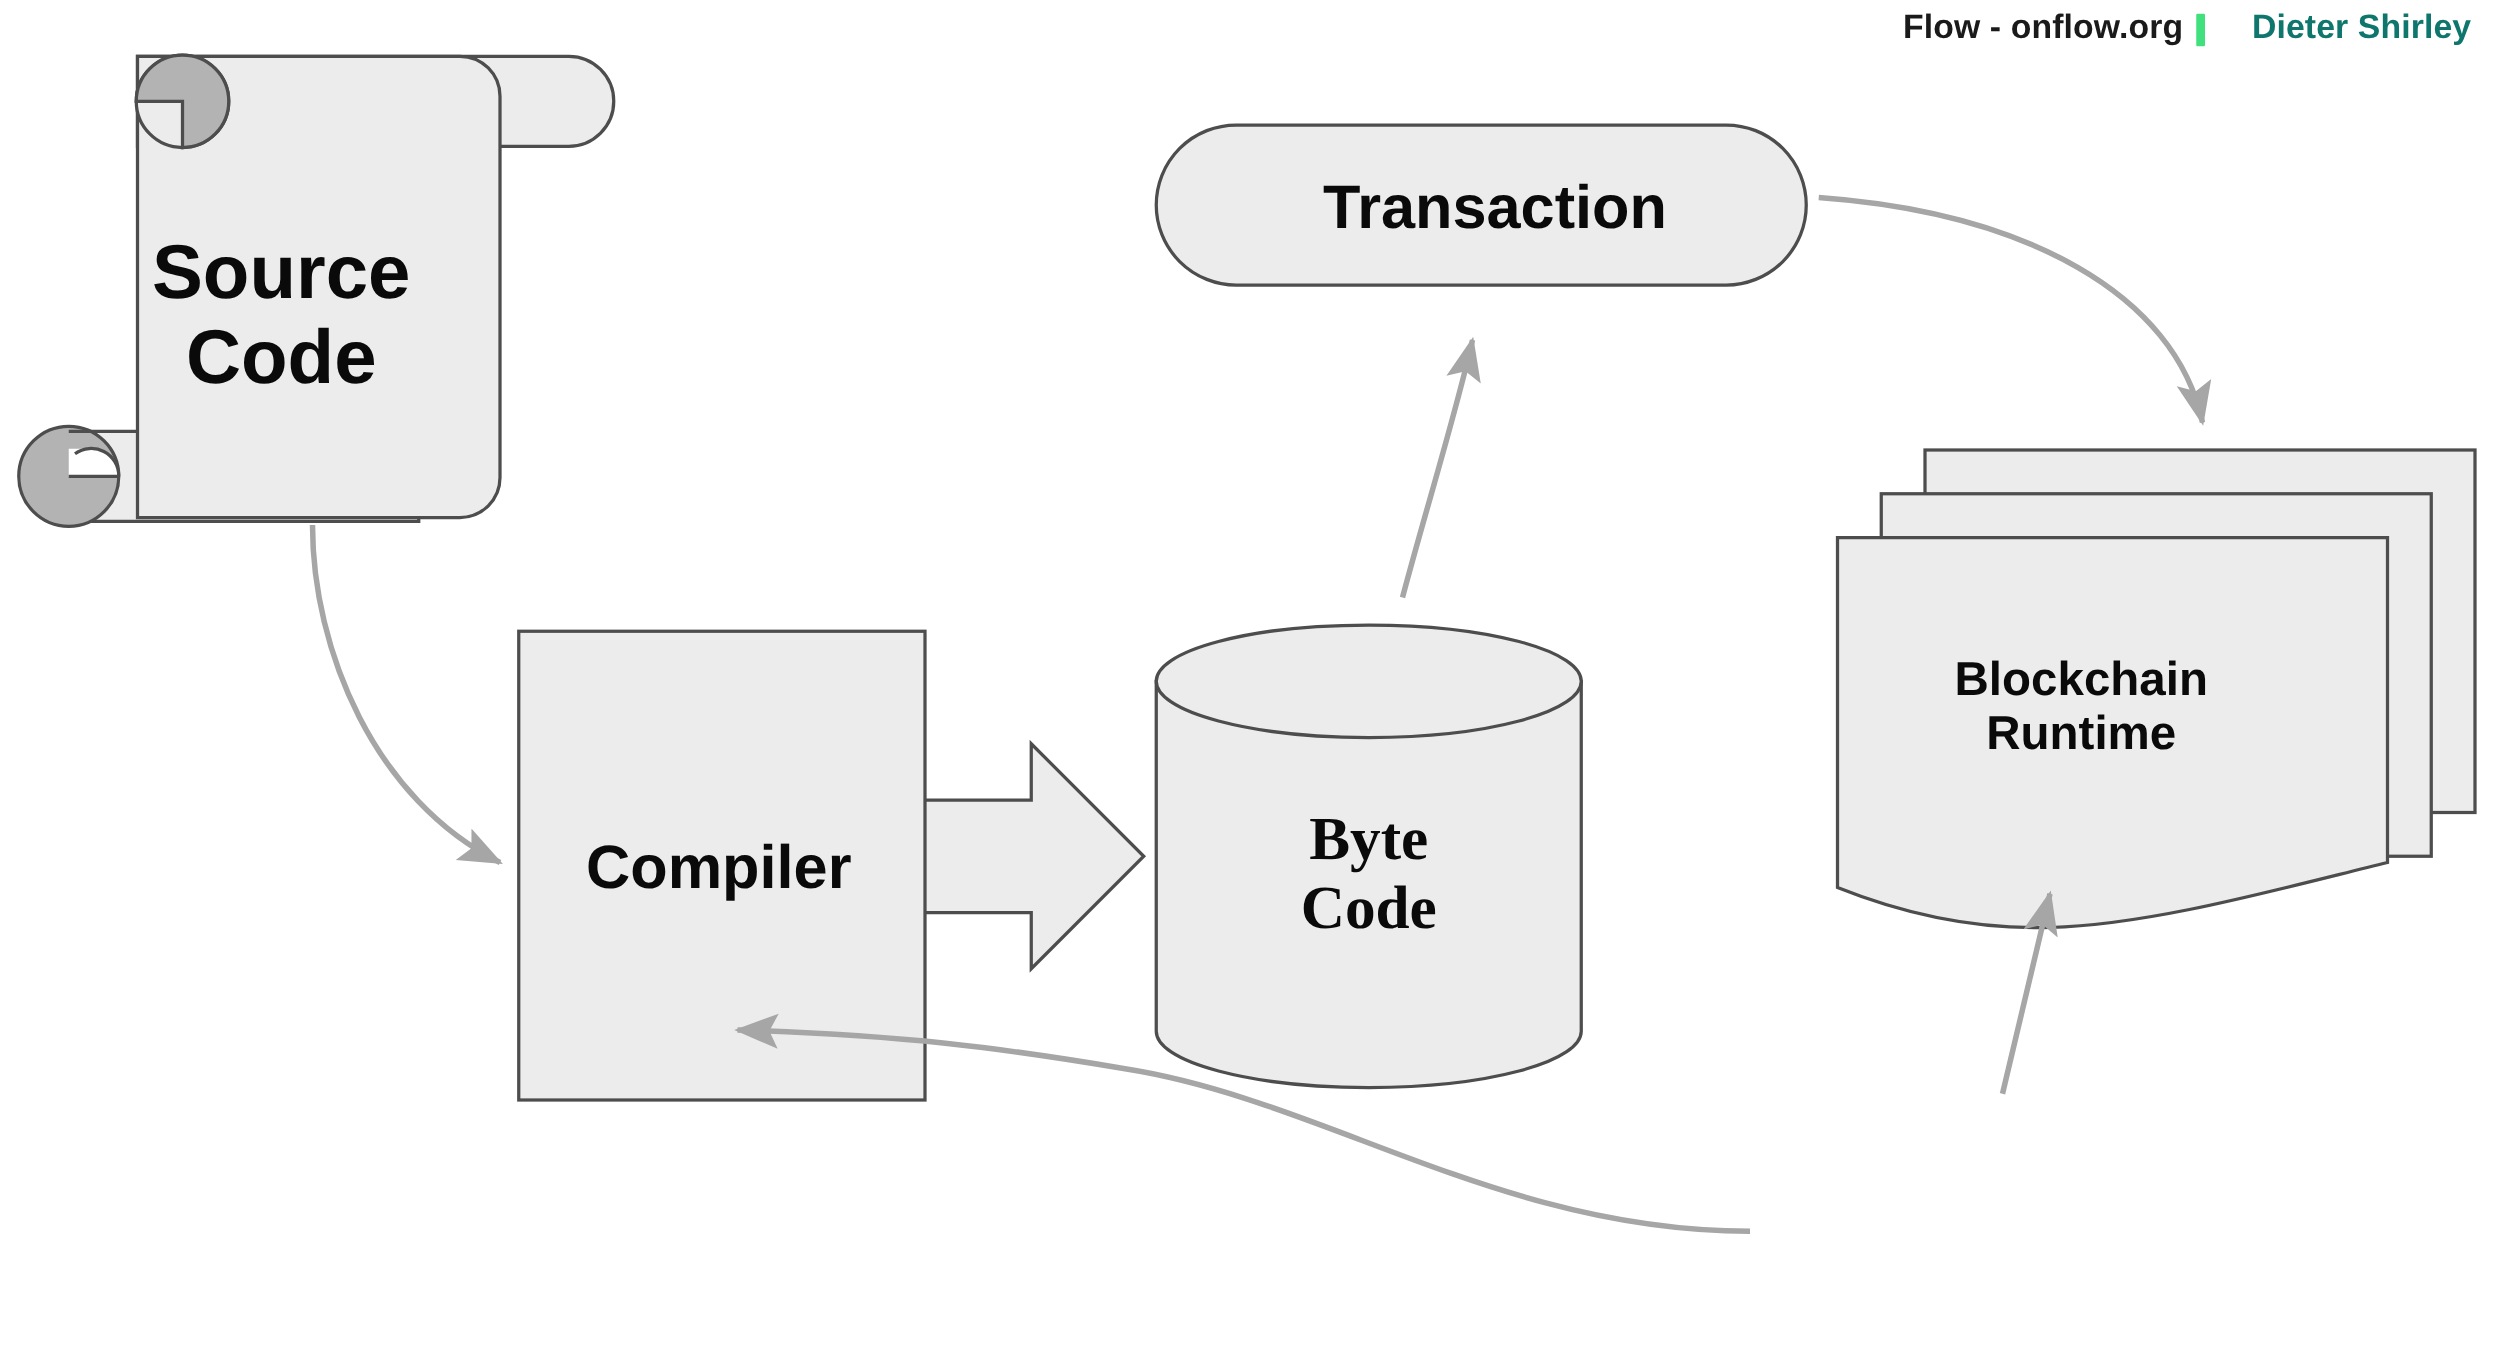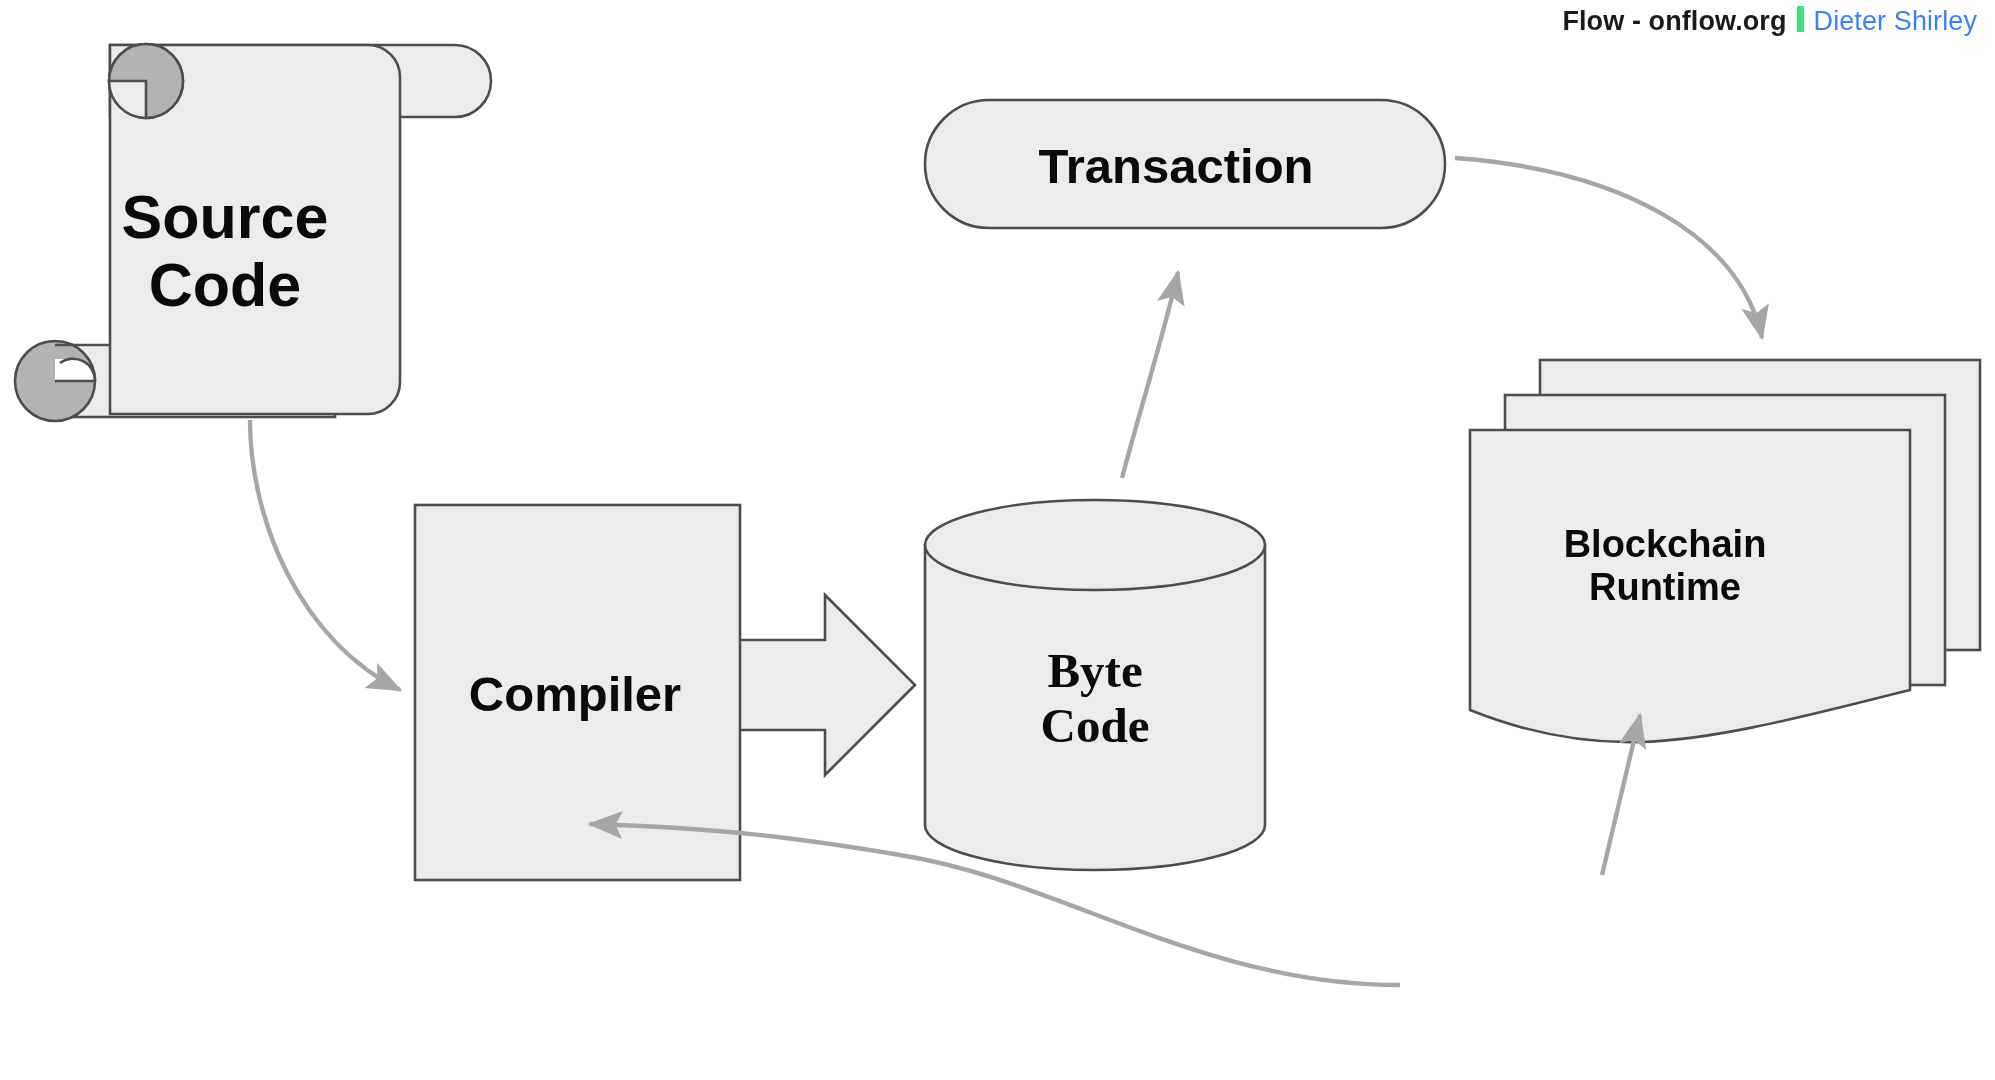--- a/index.html
+++ b/index.html
@@ -9,46 +9,46 @@
     font-family:"Liberation Sans", sans-serif;
     overflow:hidden;
     position:relative;
   }
   #stage{position:absolute;inset:0;width:1995px;height:1080px;}
   #diagram{position:absolute;left:0;top:0;width:1995px;height:1080px;}
 
   .hdr{
     position:absolute;
     top:6px; right:18px;
-    display:flex; align-items:flex-start; gap:10px;
+    display:flex; align-items:flex-end; gap:10px;
     font-size:27px;
     color:#222222;
     letter-spacing:0.1px;
     white-space:nowrap;
   }
   .hdr-left{font-weight:600;color:#1a1a1a;}
   .hdr-bar{
     display:inline-block;
     width:7px;height:26px;
     background:#3fe07d;
     border-radius:1px;
   }
-  .hdr-right{font-weight:400;color:#3b82f6;}
+  .hdr-right{font-weight:700;color:#0f766e;margin-left:28px;}
 
   .node-label{
     position:absolute;
     font-weight:700;
     color:#0a0a0a;
     text-align:center;
     line-height:1.12;
     white-space:pre-line;
     pointer-events:none;
   }
   #label-source-code{left:60px; top:183px; width:330px; font-size:61px;}
-  #label-transaction{left:916px; top:139px; width:520px; font-size:49px;}
+  #label-transaction{left:936px; top:139px; width:520px; font-size:49px;}
   #label-compiler{left:415px; top:667px; width:320px; font-size:49px;text-align:center;}
   #label-byte-code{left:925px; top:644px; width:340px; font-size:49px;font-family:Liberation Serif, serif;}
   #label-blockchain-runtime{left:1490px; top:523px; width:350px; font-size:38px;}
   #label-resources{left:1430px; top:920px; width:330px; font-size:49px; text-align:left;}
 </style>
 </head>
 <body>
 
 <div id="stage">
 

